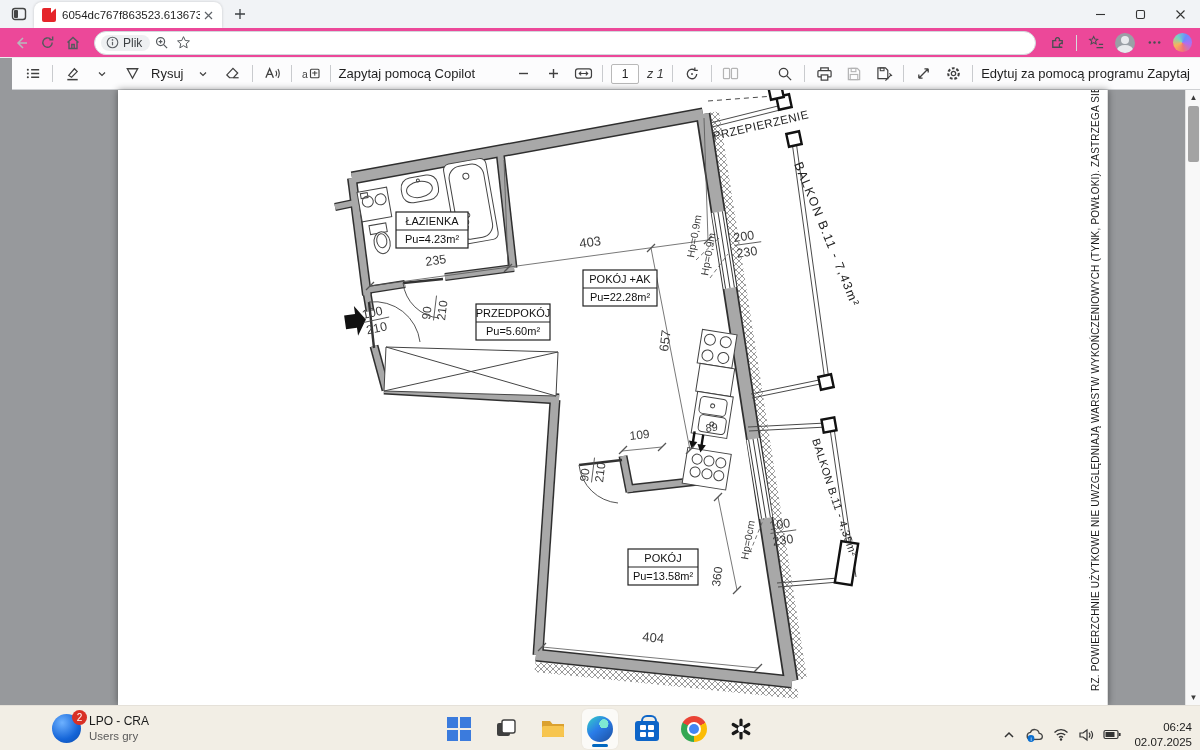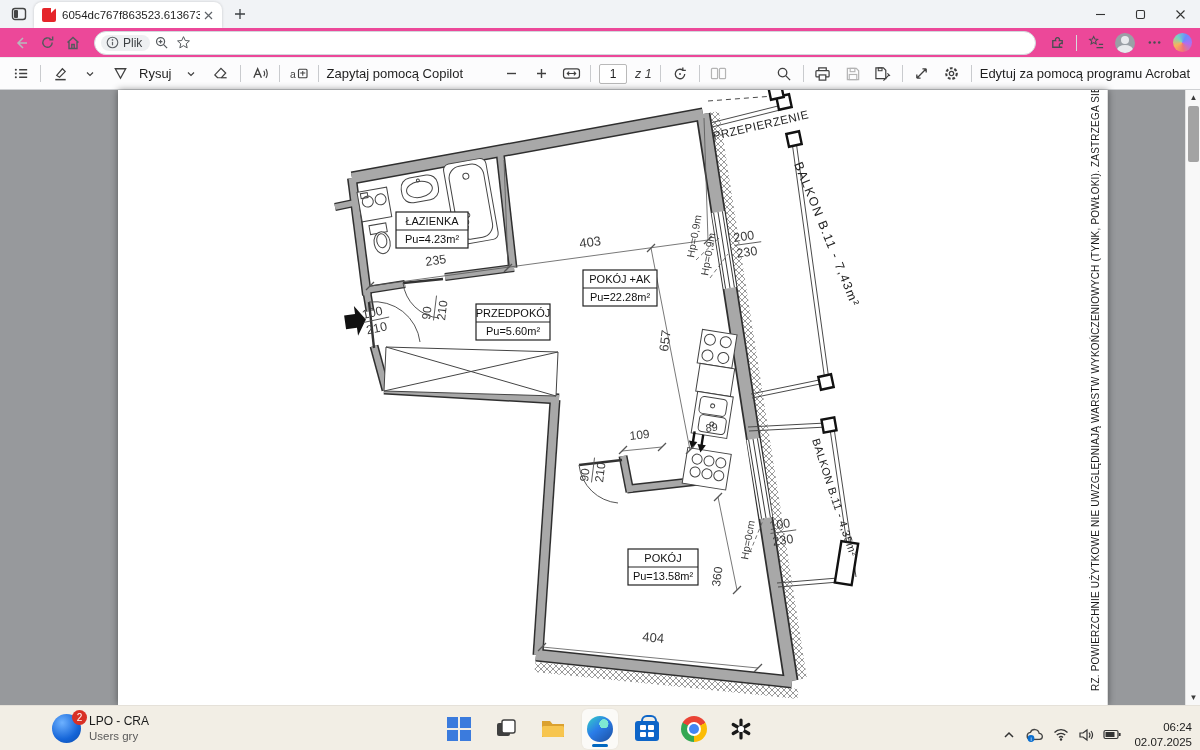--- a/index.html
+++ b/index.html
@@ -26,21 +26,21 @@
   .url { flex:1; font-size:12.5px; color:#202124; margin-left:8px; white-space:nowrap; overflow:hidden; }
   .omni-ic { width:22px; height:22px; display:flex; align-items:center; justify-content:center; flex:0 0 auto; }
   .addr-right { display:flex; align-items:center; gap:6px; flex:0 0 auto; }
   .vsep-s { width:1px; height:16px; background:#d7dadd; }
   .avatar { width:20px; height:20px; border-radius:50%; background:#9aa0a6; position:relative; overflow:hidden; }
   .avatar:before { content:""; position:absolute; left:6px; top:3px; width:8px; height:8px; border-radius:50%; background:#e8eaed; }
   .avatar:after { content:""; position:absolute; left:2px; top:12px; width:16px; height:10px; border-radius:50%; background:#e8eaed; }
   .copilot { width:19px; height:19px; border-radius:50%; background:conic-gradient(from 30deg,#6a8bff,#b06ef0,#f0737a,#f8b25c,#74d8c3,#6a8bff); }
 
   
-  .pdfbar { position:absolute; top:58px; left:0; right:0; height:32px; background:#fcfcfd; border-bottom:1px solid #cfd1d4; font-size:13px; color:#1f1f1f; }
+  .pdfbar { position:absolute; top:58px; left:12px; right:0; height:32px; background:#fcfcfd; border-bottom:1px solid #cfd1d4; font-size:13px; color:#1f1f1f; }
   .pdfbar .grp { position:absolute; top:0; height:31px; display:flex; align-items:center; gap:8px; }
   .g-left { left:10px; } .g-center { left:500px; } .g-right { right:10px; }
   .tbtn { min-width:22px; height:24px; display:flex; align-items:center; justify-content:center; border-radius:4px; }
   .vsep { width:1px; height:17px; background:#c9cbce; }
   .pageinput { width:28px; height:20px; border:1px solid #b9b9b9; border-radius:2px; text-align:center; font-size:12px; font-family:"Liberation Sans",sans-serif; color:#222; }
   .dim-ic { opacity:.38; }
   .tb-label { white-space:nowrap; }
 
   
   .content { position:absolute; top:90px; left:0; right:0; bottom:45px; background:#97999c; }
@@ -315,21 +315,21 @@
           <path d="M3 13 L13 3 M13 3 H9 M13 3 V7 M3 13 H7 M3 13 V9" fill="none" stroke="#404040" stroke-width="1.4"></path>
         </svg>
       </div>
     <div class="tbtn">
         <svg class="ic" width="17" height="17" viewBox="0 0 18 18">
           <circle cx="9" cy="9" r="5.6" fill="none" stroke="#404040" stroke-width="2.2" stroke-dasharray="2.9 1.9"></circle>
           <circle cx="9" cy="9" r="2.3" fill="none" stroke="#404040" stroke-width="1.3"></circle>
         </svg>
       </div>
     <div class="vsep"></div>
-    <span class="tb-label">Edytuj za pomocą programu Acrobat</span>
+    <span class="tb-label">Edytuj za pomocą programu Zapytaj</span>
   </div>
 </div>
 
 <div class="content">
   <div class="page">
     <svg viewBox="0 0 990 615">
       <defs>
         <pattern id="hatch" width="6" height="6" patternUnits="userSpaceOnUse">
           <path d="M0 6 L6 0 M0 0 L6 6" stroke="#6e6e6e" stroke-width=".7" fill="none"></path>
         </pattern>

